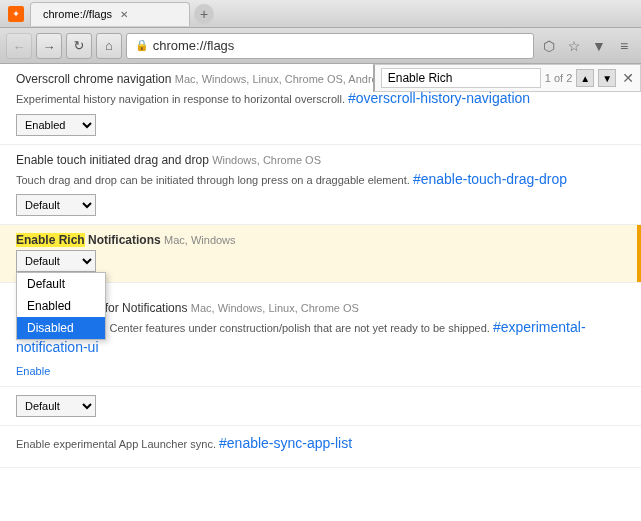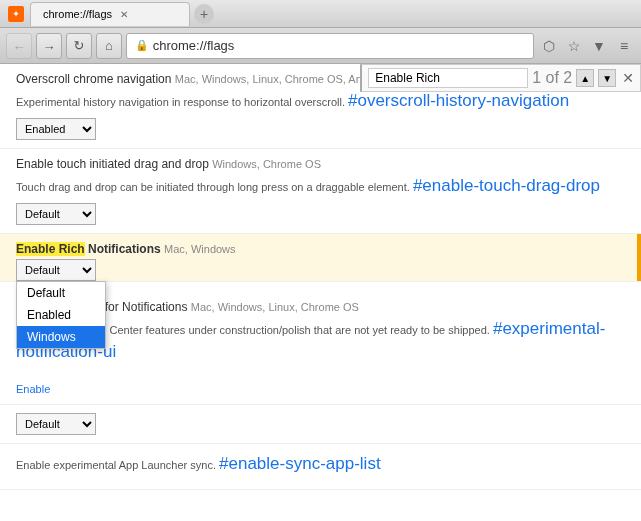--- a/index.html
+++ b/index.html
@@ -106,21 +106,21 @@
     }
     .search-input {
       border: 1px solid #ccc;
       height: 20px;
       padding: 0 6px;
       font-size: 12px;
       width: 160px;
       outline: none;
     }
     .search-count {
-      font-size: 16px; color: #888;
+      font-size: 11px; color: #888;
     }
     .search-nav-btn {
       width: 18px; height: 18px;
       background: #e0e0e0;
       border: 1px solid #bbb;
       display: flex; align-items: center; justify-content: center;
       cursor: pointer; font-size: 10px;
     }
     .search-close {
       cursor: pointer; font-size: 14px; color: #666; margin-left: 2px;
@@ -151,21 +151,21 @@
     }
     .flag-desc {
       font-size: 11px;
       color: #555;
       line-height: 1.4;
       margin-bottom: 5px;
     }
     .flag-link {
       color: #1a73e8;
       text-decoration: none;
-      font-size: 17px;
+      font-size: 14px;
     }
 
     .dropdown-container {
       position: relative;
       display: inline-block;
     }
     select.flag-select {
       height: 22px;
       font-size: 11px;
       border: 1px solid #aaa;
@@ -173,21 +173,21 @@
       padding: 0 4px;
       cursor: pointer;
       min-width: 80px;
     }
 
     .enable-link {
       color: #1a73e8;
       font-size: 11px;
       text-decoration: none;
       display: inline-block;
-      margin-top: 14px;
+      margin-top: 3px;
     }
 
     
     .dropdown-open {
       position: absolute;
       top: 22px;
       left: 0;
       background: white;
       border: 1px solid #bbb;
       box-shadow: 2px 2px 6px rgba(0,0,0,0.2);
@@ -297,39 +297,39 @@
     </div>
     <div class="dropdown-container">
       <select class="flag-select">
         <option selected="">Default</option>
         <option>Enabled</option>
         <option>Disabled</option>
       </select>
     </div>
   </div>
 
-  <div class="flag-item highlighted-item" style="background:#fff8e1; padding-bottom: 0;">
+  <div class="flag-item highlighted-item" style="background:#fff8e1; padding-bottom: 10px;">
     <div class="flag-title">
       <span style="font-weight:bold;">
         <span style="background:#ffeb3b; font-weight:bold;">Enable Rich</span>
         <span> Notifications</span>
       </span>
       <span class="platform" style="color:#888; font-size:11px;"> Mac, Windows</span>
     </div>
     <div class="dropdown-container" style="position:relative;">
       <select class="flag-select">
         <option selected="">Default</option>
         <option>Enabled</option>
         <option>Disabled</option>
       </select>
       
       <div class="dropdown-open">
         <div class="dropdown-option">Default</div>
         <div class="dropdown-option">Enabled</div>
-        <div class="dropdown-option selected">Windows</div>
+        <div class="dropdown-option selected">Disabled</div>
       </div>
     </div>
     
     <div class="accent-bar" style="top:0; height:100%; right:0; width:4px; position:absolute; background:#f0a000;"></div>
   </div>
 
   <div class="flag-item" style="margin-top:10px;">
     <div class="flag-title">
       <span>Experimental UI for Notifications</span>
       <span class="platform" style="color:#888; font-size:11px;"> Mac, Windows, Linux, Chrome OS</span>

